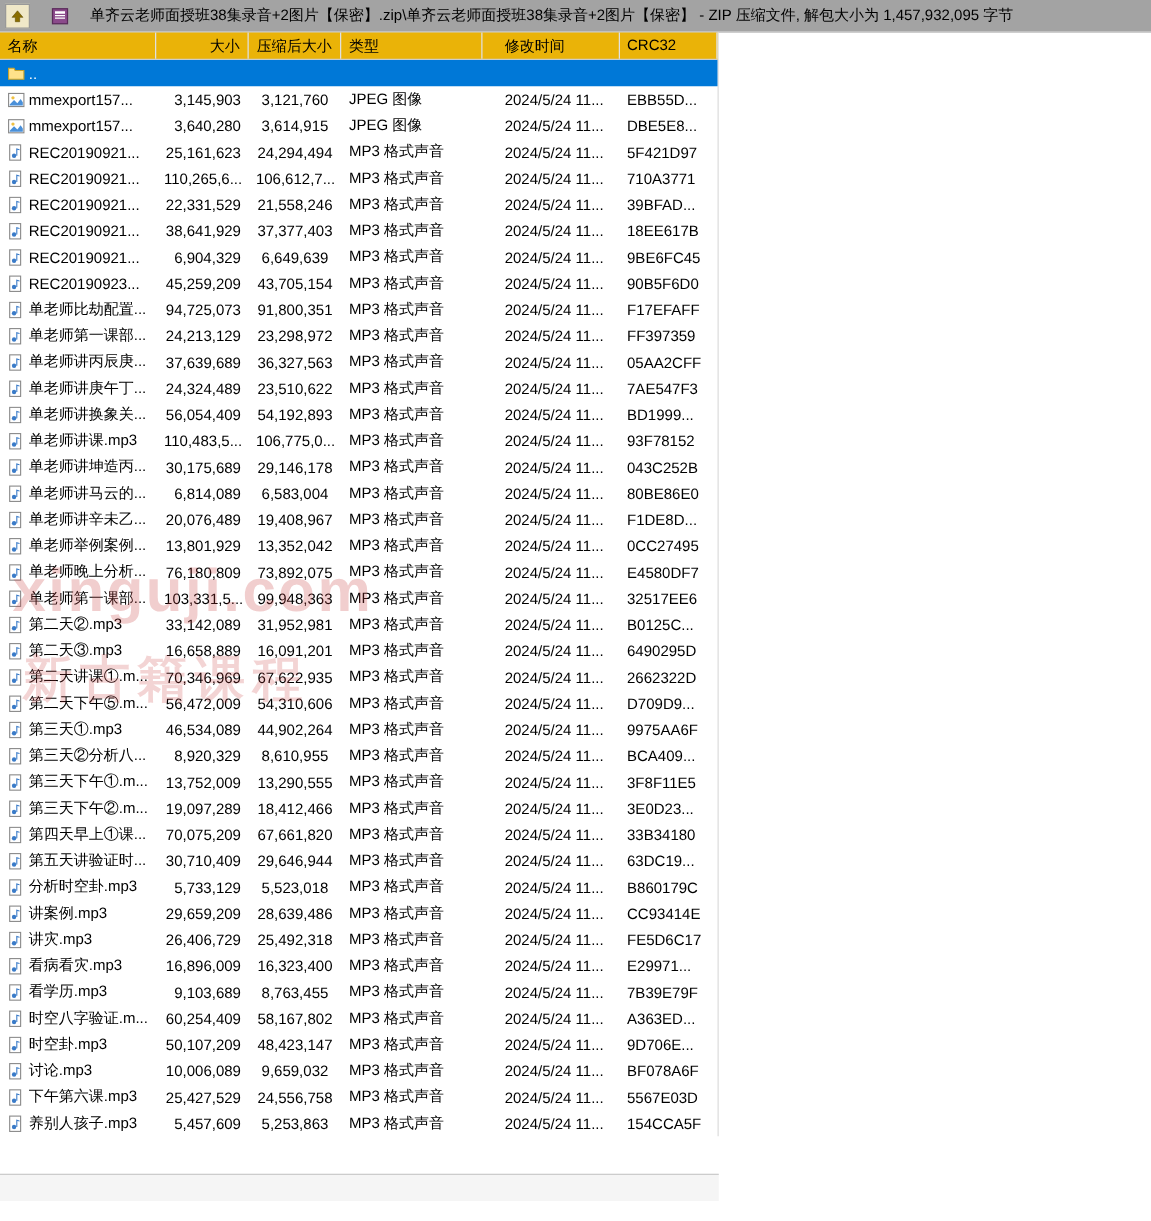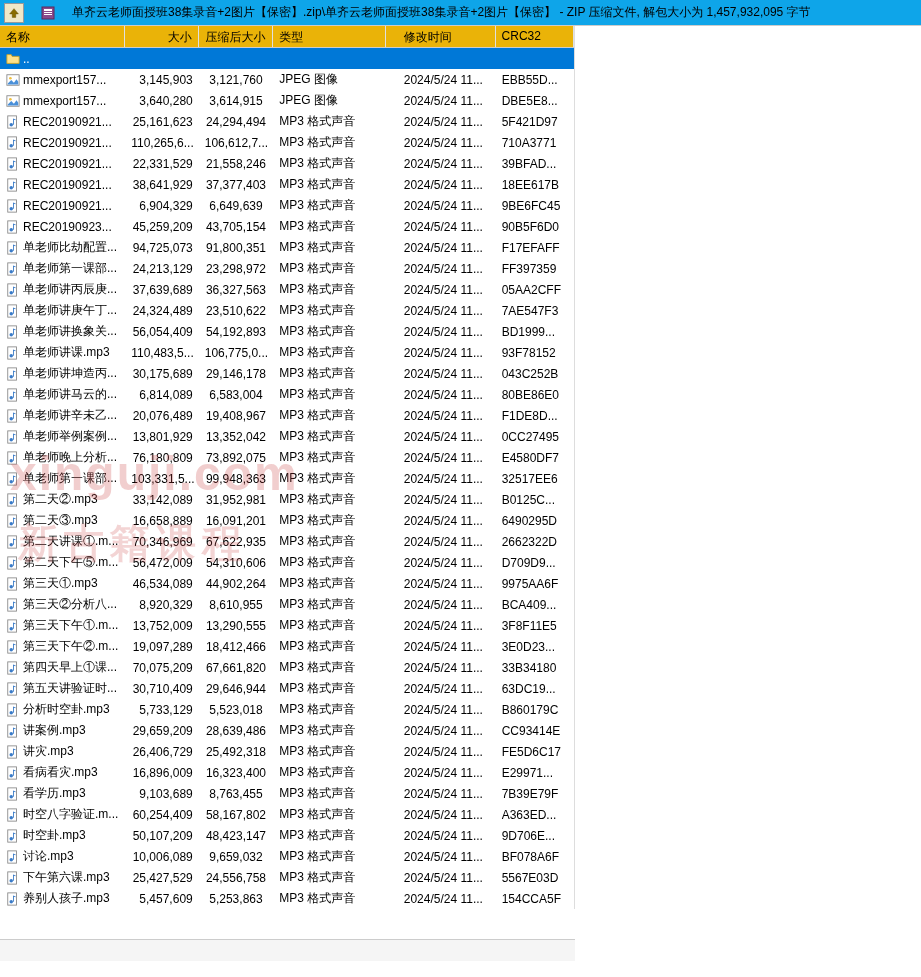--- a/index.html
+++ b/index.html
@@ -1,17 +1,17 @@
 <!DOCTYPE html>
 <html><head>
 <meta charset="utf-8">
 <style>
 * { margin: 0; padding: 0; box-sizing: border-box; }
 body { font-family: "Microsoft YaHei", "SimSun", Arial, sans-serif; font-size: 12px; background: #fff; color: #000; width: 921px; }
-.toolbar { display: flex; align-items: center; height: 26px; border-bottom: 1px solid #ccc; padding: 2px 4px; gap: 16px; background: #0ea5e9; }
+.toolbar { display: flex; align-items: center; height: 26px; border-bottom: 1px solid #ccc; padding: 2px 4px; gap: 16px; background: #a3a3a3; }
 .up-btn { width: 20px; height: 20px; background: #f0e8c8; border: 1px solid #999; display: flex; align-items: center; justify-content: center; cursor: pointer; }
 .book-icon { width: 16px; height: 16px; }
 .path-text { font-size: 12px; white-space: nowrap; overflow: hidden; }
 .header-row { display: flex; height: 22px; border-bottom: 1px solid #ccc; background: #eab308; }
 .header-cell { padding: 3px 6px; border-right: 1px solid #e0e0e0; font-size: 12px; white-space: nowrap; overflow: hidden; }
 .col-name { width: 128px; }
 .col-size { width: 75px; text-align: right; }
 .col-packed { width: 76px; text-align: center; }
 .col-type { width: 115px; }
 .col-mtime { width: 100px; margin-left: 12px; }

